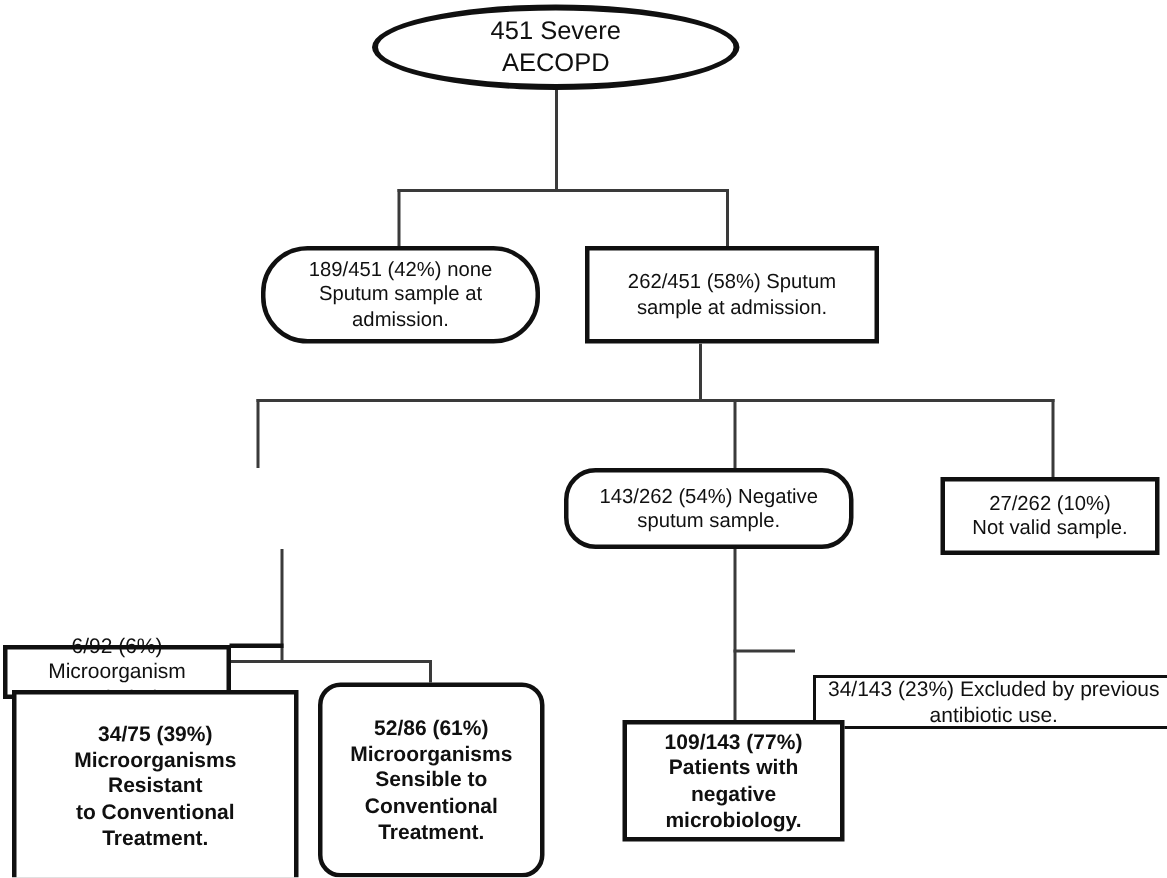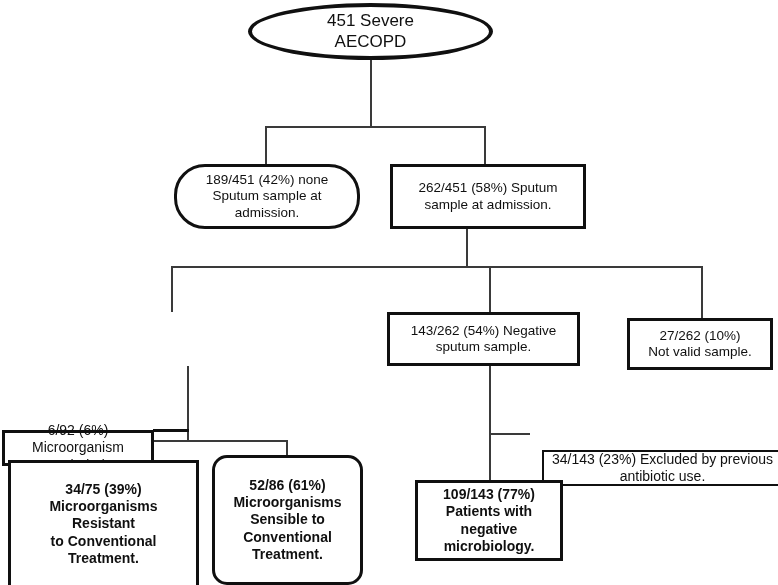--- a/index.html
+++ b/index.html
@@ -95,21 +95,21 @@
 Sputum sample at
 admission.</span>
   </div>
 
   <div class="node lvl2" style="left:390px; top:164px; width:196px; height:65px;">
     <span class="txt">262/451 (58%) Sputum
 sample at admission.</span>
   </div>
 
 
-  <div class="node lvl3" style="left:387px; top:312px; width:193px; height:54px;">
+  <div class="node lvl3" style="left:376px; top:312px; width:193px; height:54px;border-radius:21px;">
     <span class="txt">143/262 (54%) Negative
 sputum sample.</span>
   </div>
 
   <div class="node lvl3" style="left:627px; top:318px; width:146px; height:52px;">
     <span class="txt">27/262  (10%)
 Not valid sample.</span>
   </div>
 
   <div class="node sidebox" style="left:2px; top:398px; width:152px; height:36px;">

